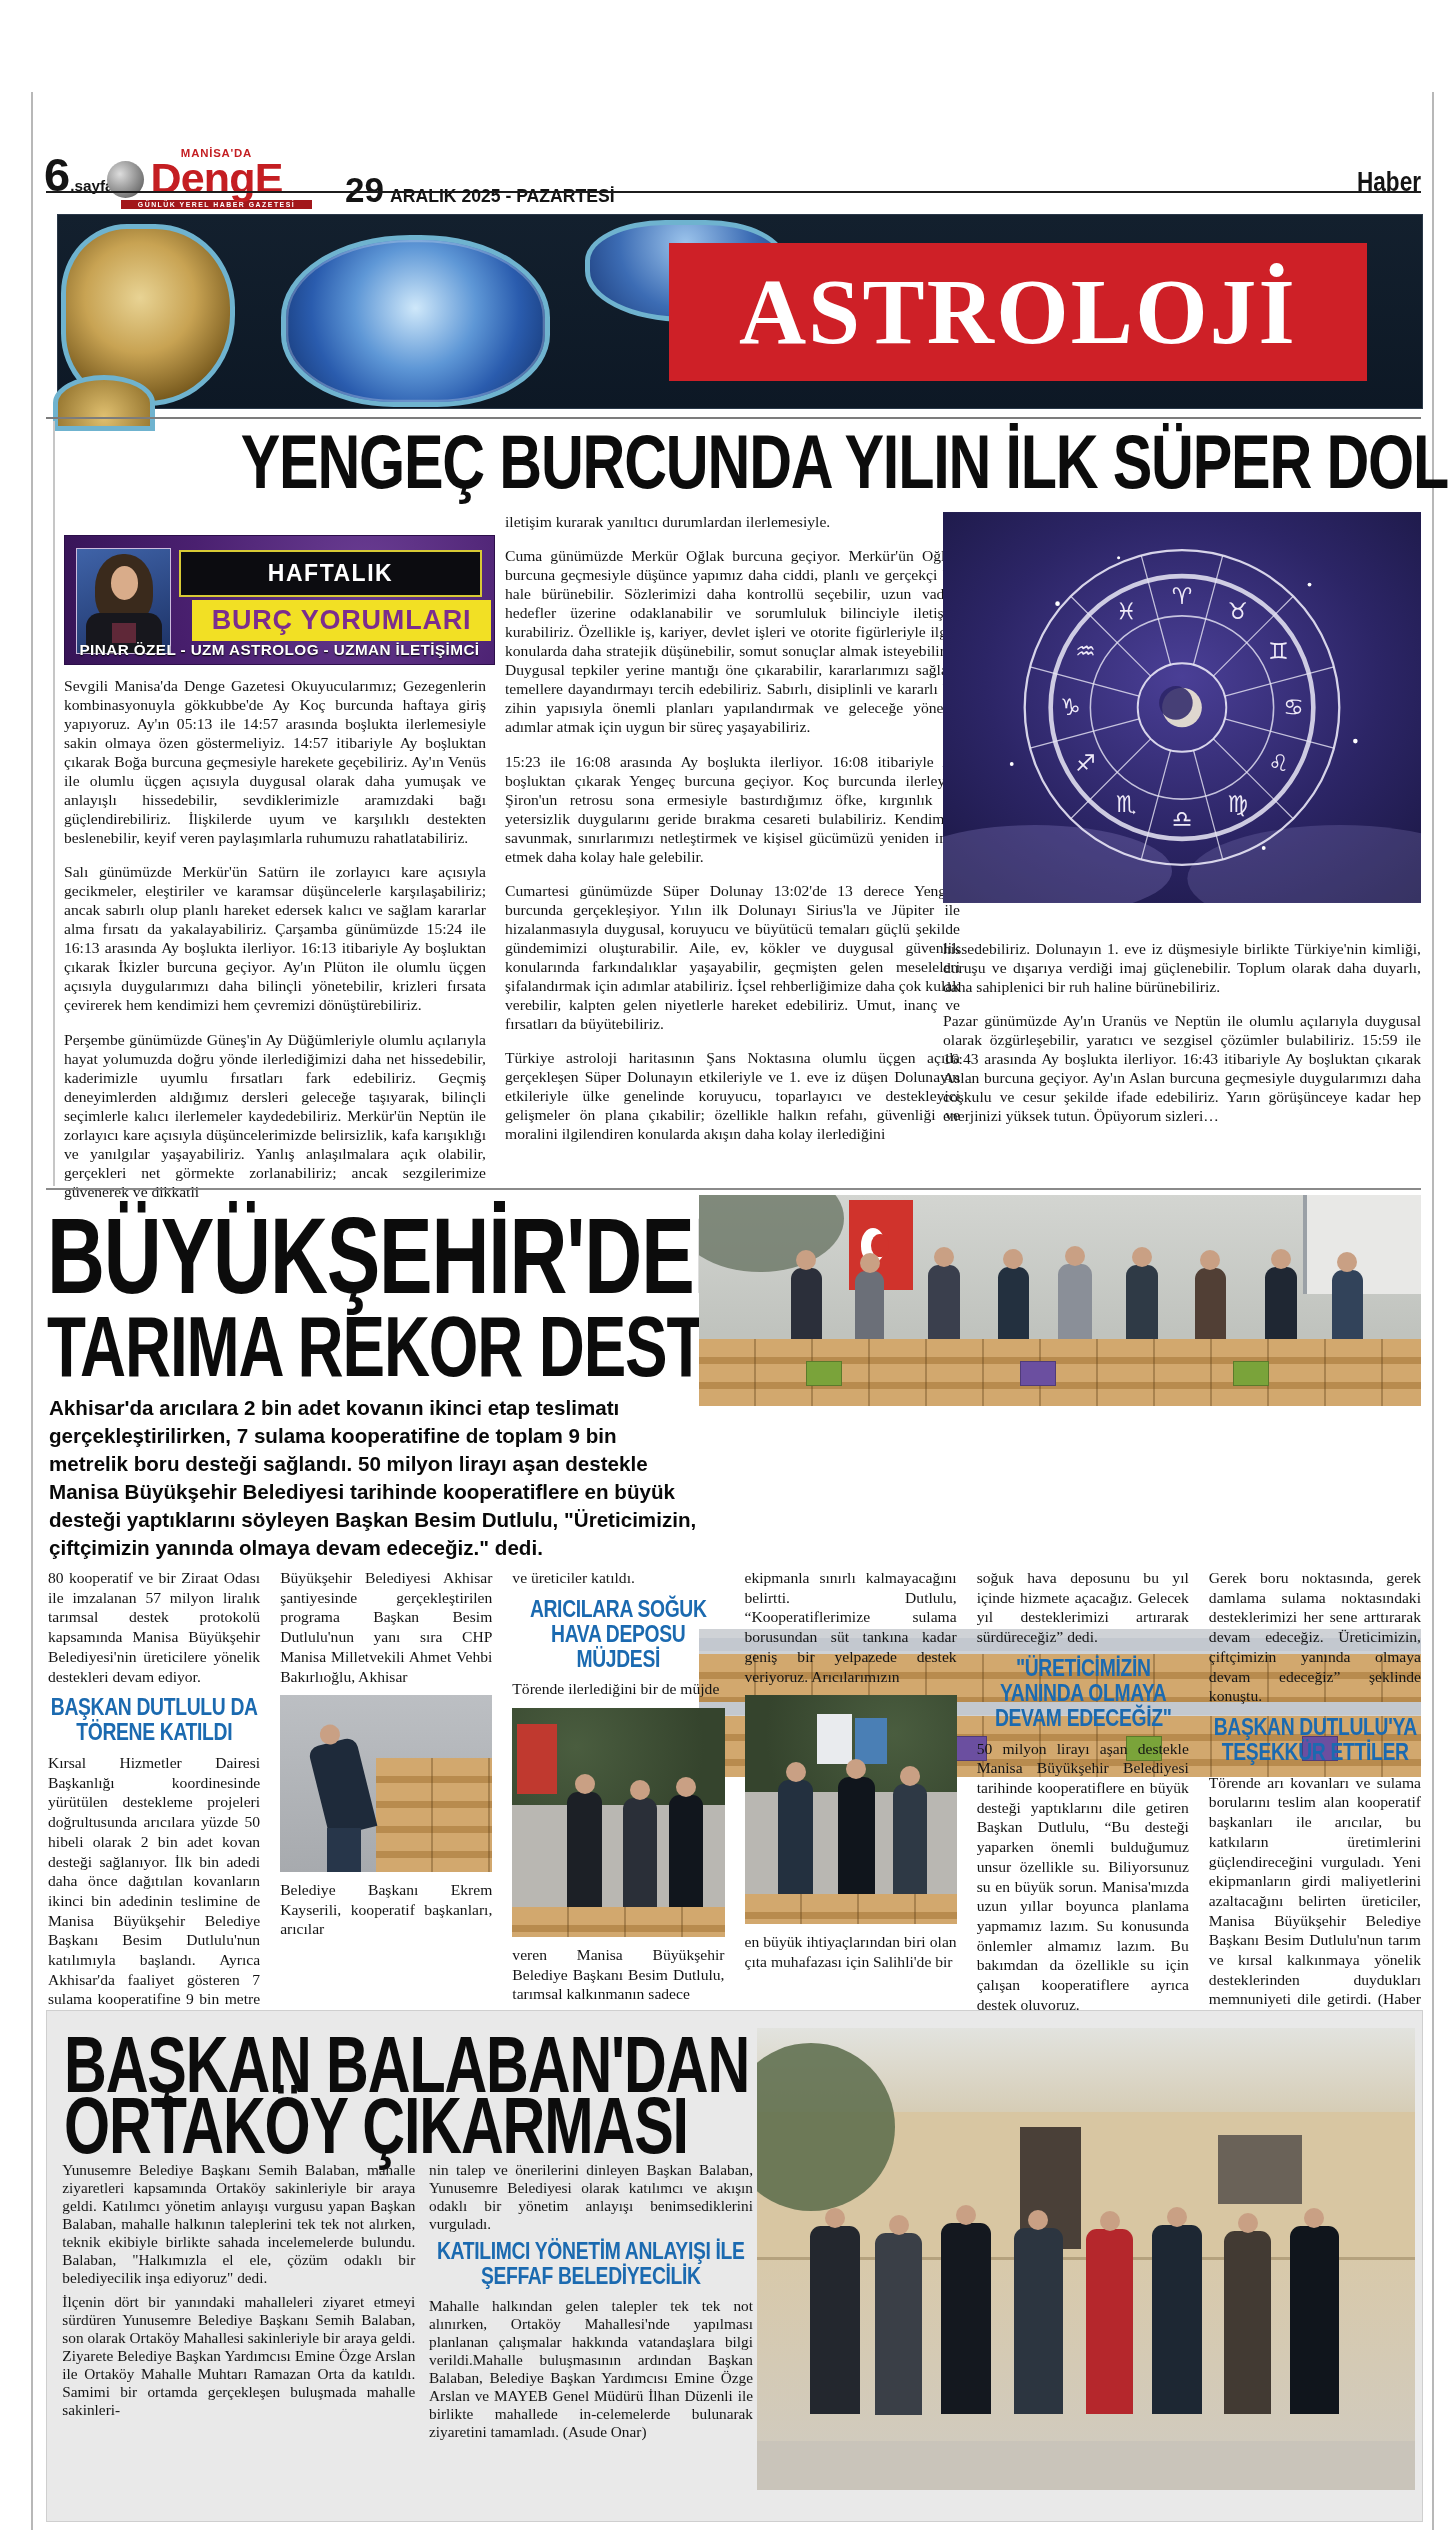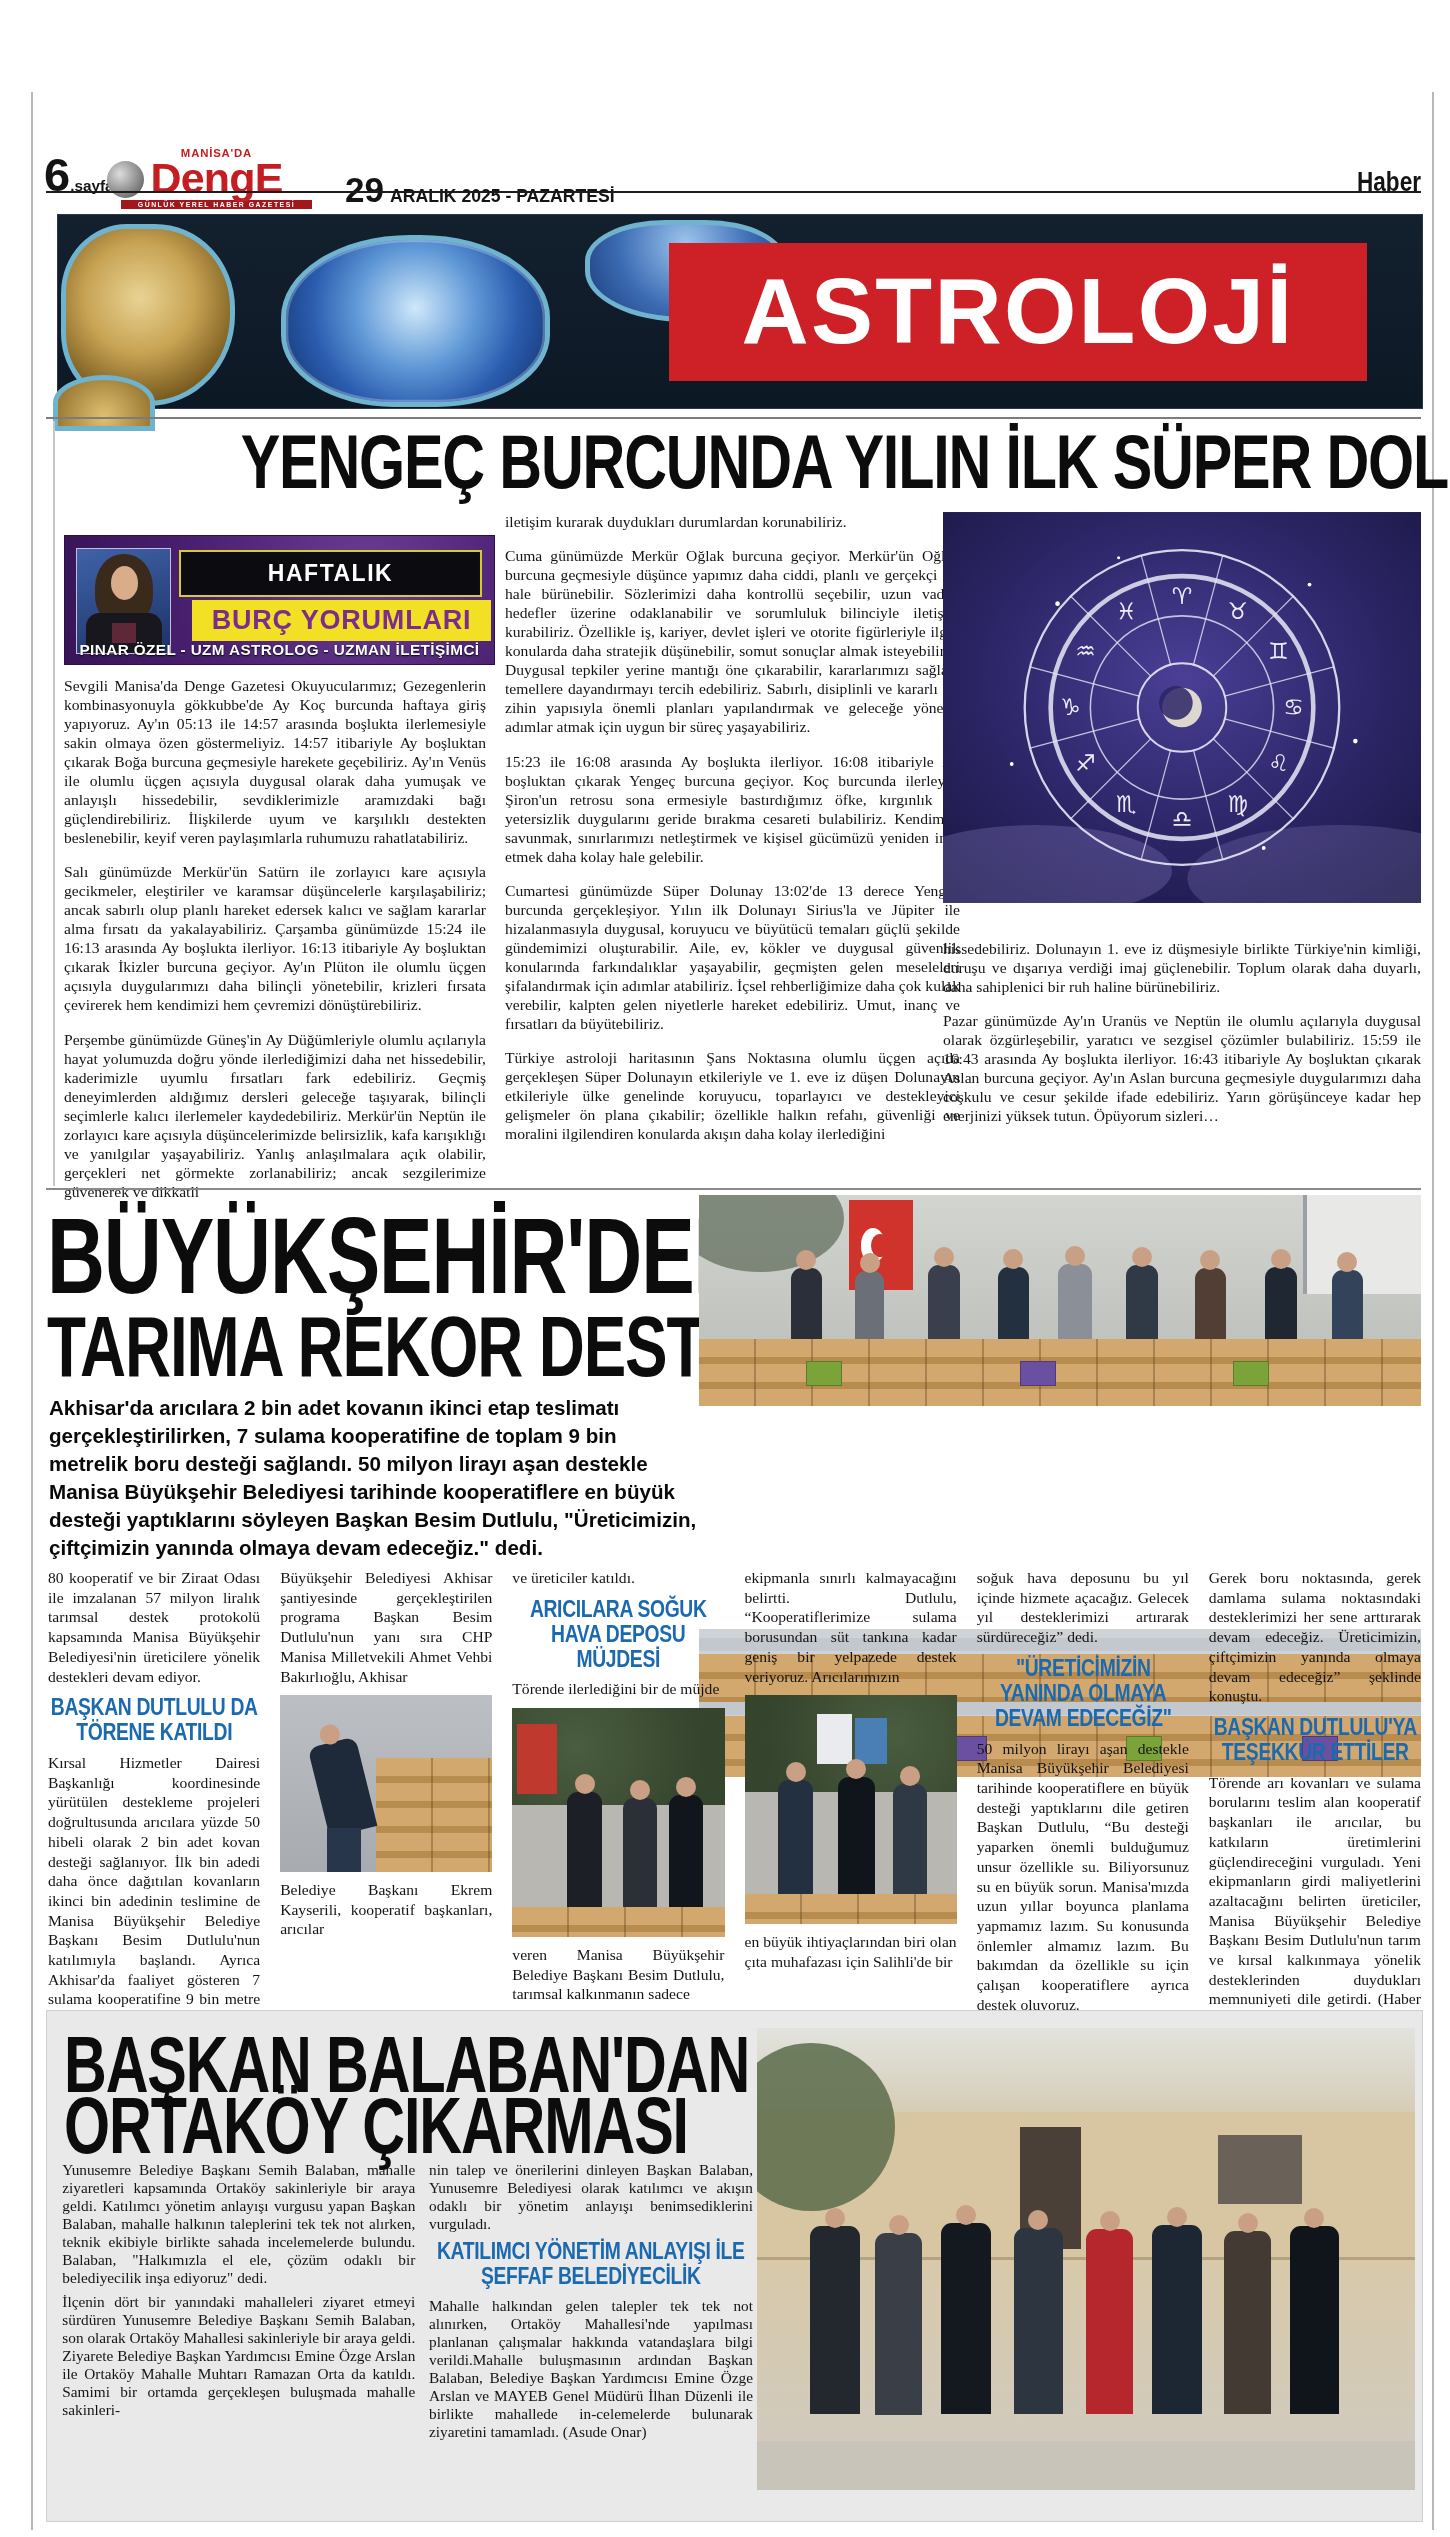--- a/index.html
+++ b/index.html
@@ -21,21 +21,21 @@
   .m-main{color:#c41e22;font-weight:900;font-size:43px;line-height:0.92;letter-spacing:-0.8px;}
   .m-tag{background:#a2171b;color:#fff;font-size:6.9px;font-weight:700;text-align:center;
          letter-spacing:1.5px;padding:0.8px 3.1px;margin-top:1.5px;}
   .dateday{font-weight:900;font-size:35px;line-height:1;}
   .daterest{font-weight:800;font-size:17.6px;letter-spacing:0;}
   .haber{font-weight:800;font-size:27.5px;transform:scaleX(0.82);transform-origin:100% 50%;}
   
   .banner{background:linear-gradient(180deg,#13202e,#0d1825);border:0.8px solid #2a3848;}
   .blob{position:absolute;border:5.3px solid #6fb3cf;}
   .astro-red{position:absolute;background:#ce2027;display:flex;align-items:center;justify-content:center;}
-  .astro-red span{color:#fff;font-family:Liberation Sans, sans-serif;font-weight:800;
+  .astro-red span{color:#fff;font-family:Liberation Serif, serif;font-weight:800;
         font-size:93px;letter-spacing:2.3px;}
   
   .acol p{font-size:15.6px;line-height:19px;text-align:justify;margin:0 0 15.3px;}
   .promo{background:radial-gradient(circle at 70% 30%,#6a3d93 0%,#4a2070 55%,#371457 100%);
          border:0.8px solid #2c0f49;}
   .promo-photo{position:absolute;left:10.7px;top:12.2px;width:93px;height:104px;
          background:linear-gradient(160deg,#3f63a8,#1d3266);overflow:hidden;border:0.8px solid #cbd;}
   .hair{position:absolute;left:18.3px;top:4.6px;width:58px;height:70px;border-radius:48% 48% 40% 40%;background:#3a2a1c;}
   .face{position:absolute;left:34px;top:17px;width:27.5px;height:34px;border-radius:50%;background:#d9ac8a;}
   .torso{position:absolute;left:9.2px;bottom:0;width:76px;height:40px;border-radius:13.7px 13.7px 0 0;background:#17171d;}
@@ -143,21 +143,21 @@
     <div class="promo-by">PINAR ÖZEL - UZM ASTROLOG - UZMAN İLETİŞİMCİ</div>
   </div>
 
   <div class="abs acol" style="left:64px;top:676px;width:422px;">
     <p>Sevgili Manisa'da Denge Gazetesi Okuyucularımız; Gezegenlerin kombinasyonuyla gökkubbe'de Ay Koç burcunda haftaya giriş yapıyoruz. Ay'ın 05:13 ile 14:57 arasında boşlukta ilerlemesiyle sakin olmaya özen göstermeliyiz. 14:57 itibariyle Ay boşluktan çıkarak Boğa burcuna geçmesiyle harekete geçebiliriz. Ay'ın Venüs ile olumlu üçgen açısıyla duygusal olarak daha yumuşak ve anlayışlı hissedebilir, sevdiklerimizle aramızdaki bağı güçlendirebiliriz. İlişkilerde uyum ve karşılıklı destekten beslenebilir, keyif veren paylaşımlarla ruhumuzu rahatlatabiliriz.</p>
     <p>Salı günümüzde Merkür'ün Satürn ile zorlayıcı kare açısıyla gecikmeler, eleştiriler ve karamsar düşüncelerle karşılaşabiliriz; ancak sabırlı olup planlı hareket edersek kalıcı ve sağlam kararlar alma fırsatı da yakalayabiliriz. Çarşamba günümüzde 15:24 ile 16:13 arasında Ay boşlukta ilerliyor. 16:13 itibariyle Ay boşluktan çıkarak İkizler burcuna geçiyor. Ay'ın Plüton ile olumlu üçgen açısıyla duygularımızı daha bilinçli yönetebilir, krizleri fırsata çevirerek hem kendimizi hem çevremizi dönüştürebiliriz.</p>
     <p>Perşembe günümüzde Güneş'in Ay Düğümleriyle olumlu açılarıyla hayat yolumuzda doğru yönde ilerlediğimizi daha net hissedebilir, kaderimizle uyumlu fırsatları fark edebiliriz. Geçmiş deneyimlerden aldığımız dersleri geleceğe taşıyarak, bilinçli seçimlerle kalıcı ilerlemeler kaydedebiliriz. Merkür'ün Neptün ile zorlayıcı kare açısıyla düşüncelerimizde belirsizlik, kafa karışıklığı ve yanılgılar yaşayabiliriz. Yanlış anlaşılmalara açık olabilir, gerçekleri net görmekte zorlanabiliriz; ancak sezgilerimize güvenerek ve dikkatli</p>
   </div>
 
   <div class="abs acol" style="left:505px;top:512px;width:455px;">
-    <p>iletişim kurarak duydukları durumlardan korunabiliriz.</p>
+    <p>iletişim kurarak yanıltıcı durumlardan ilerlemesiyle.</p>
     <p>Cuma günümüzde Merkür Oğlak burcuna geçiyor. Merkür'ün Oğlak burcuna geçmesiyle düşünce yapımız daha ciddi, planlı ve gerçekçi bir hale bürünebilir. Sözlerimizi daha kontrollü seçebilir, uzun vadeli hedefler üzerine odaklanabilir ve sorumluluk bilinciyle iletişim kurabiliriz. Özellikle iş, kariyer, devlet işleri ve otorite figürleriyle ilgili konularda daha stratejik düşünebilir, somut sonuçlar almak isteyebiliriz. Duygusal tepkiler yerine mantığı öne çıkarabilir, kararlarımızı sağlam temellere dayandırmayı tercih edebiliriz. Sabırlı, disiplinli ve kararlı bir zihin yapısıyla önemli planları yapılandırmak ve geleceğe yönelik adımlar atmak için uygun bir süreç yaşayabiliriz.</p>
     <p>15:23 ile 16:08 arasında Ay boşlukta ilerliyor. 16:08 itibariyle Ay boşluktan çıkarak Yengeç burcuna geçiyor. Koç burcunda ilerleyen Şiron'un retrosu sona ermesiyle bastırdığımız öfke, kırgınlık ve yetersizlik duygularını geride bırakma cesareti bulabiliriz. Kendimizi savunmak, sınırlarımızı netleştirmek ve kişisel gücümüzü yeniden inşa etmek daha kolay hale gelebilir.</p>
     <p>Cumartesi günümüzde Süper Dolunay 13:02'de 13 derece Yengeç burcunda gerçekleşiyor. Yılın ilk Dolunayı Sirius'la ve Jüpiter ile hizalanmasıyla duygusal, koruyucu ve büyütücü temaları güçlü şekilde gündemimizi oluşturabilir. Aile, ev, kökler ve duygusal güvenlik konularında farkındalıklar yaşayabilir, geçmişten gelen meseleleri şifalandırmak için adımlar atabiliriz. İçsel rehberliğimize daha çok kulak verebilir, kalpten gelen niyetlerle hareket edebiliriz. Umut, inanç ve fırsatları da büyütebiliriz.</p>
     <p>Türkiye astroloji haritasının Şans Noktasına olumlu üçgen açıda gerçekleşen Süper Dolunayın etkileriyle ve 1. eve iz düşen Dolunayın etkileriyle ülke genelinde koruyucu, toparlayıcı ve destekleyici gelişmeler ön plana çıkabilir; özellikle halkın refahı, güvenliği ve moralini ilgilendiren konularda akışın daha kolay ilerlediğini</p>
   </div>
 
   <div class="abs" style="left:943px;top:512px;width:478px;height:391px;">
     <svg id="zodiac-wheel" width="478" height="391" viewBox="0 0 626 512">
       <defs>
         <radialGradient id="zbg" cx="50%" cy="42%" r="75%">

